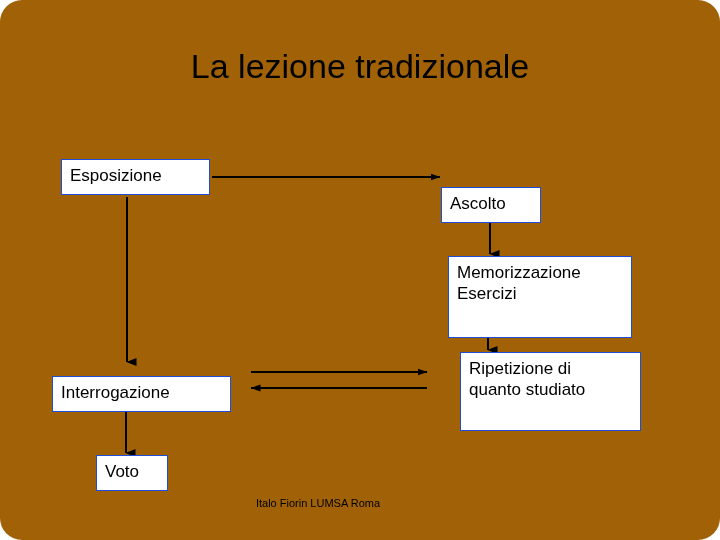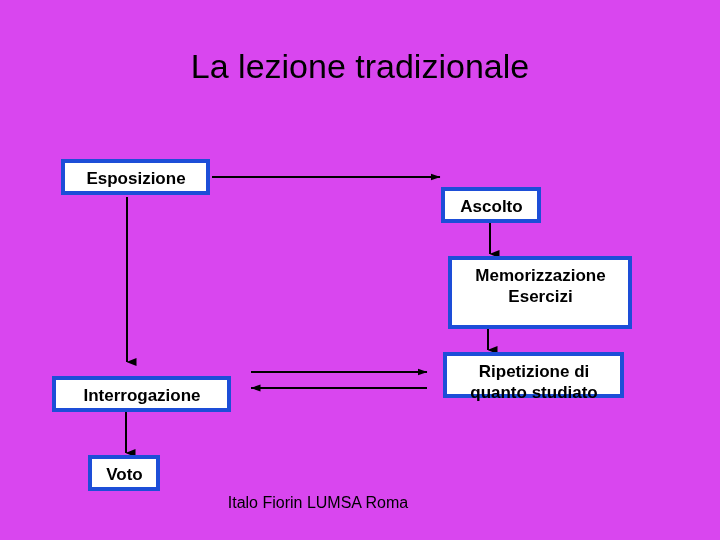--- a/index.html
+++ b/index.html
@@ -10,101 +10,102 @@
     width: 720px;
     height: 540px;
     background: #ffffff;
     font-family: "Liberation Sans", sans-serif;
     overflow: hidden;
   }
   #slide {
     position: relative;
     width: 720px;
     height: 540px;
-    background: #d946ef;
+    background: #a16207;
+    border-radius: 22px;
   }
   #title {
     position: absolute;
     left: 0;
     top: 46px;
     width: 720px;
     text-align: center;
     font-size: 34px;
     font-weight: 400;
     color: #000000;
     letter-spacing: 0px;
     line-height: 40px;
     white-space: nowrap;
   }
   .node {
     position: absolute;
     box-sizing: border-box;
-    border: 4px solid #1d4ed8;
+    border: 1px solid #1d4ed8;
     background: #ffffff;
     color: #000000;
     font-size: 17px;
     line-height: 21px;
-    font-weight: 700;
+    font-weight: 400;
     padding: 5px 7px 5px 8px;
     white-space: pre-line;
-    text-align: center;
+    text-align: left;
   }
   #node-esposizione {
     left: 61px;
     top: 159px;
     width: 149px;
     height: 36px;
   }
   #node-ascolto {
     left: 441px;
     top: 159px;
     width: 100px;
     height: 36px;
     margin-top: 28px;
   }
   #node-memorizzazione {
     left: 448px;
     top: 256px;
     width: 184px;
-    height: 73px;
+    height: 82px;
   }
   #node-ripetizione {
-    left: 443px;
+    left: 460px;
     top: 352px;
     width: 181px;
-    height: 46px;
+    height: 79px;
   }
   #node-interrogazione {
     left: 52px;
     top: 364px;
     width: 179px;
     height: 36px;
     margin-top: 12px;
   }
   #node-voto {
-    left: 88px;
+    left: 96px;
     top: 455px;
     width: 72px;
     height: 36px;
   }
   #arrows {
     position: absolute;
     left: 0;
     top: 0;
     width: 720px;
     height: 540px;
     pointer-events: none;
   }
   #footer {
     position: absolute;
     left: 0;
     top: 496px;
     width: 636px;
     text-align: center;
-    font-size: 16px;
+    font-size: 11px;
     color: #000000;
     line-height: 14px;
     white-space: nowrap;
   }
 </style>
 </head>
 <body>
 
 <div id="slide">
 

